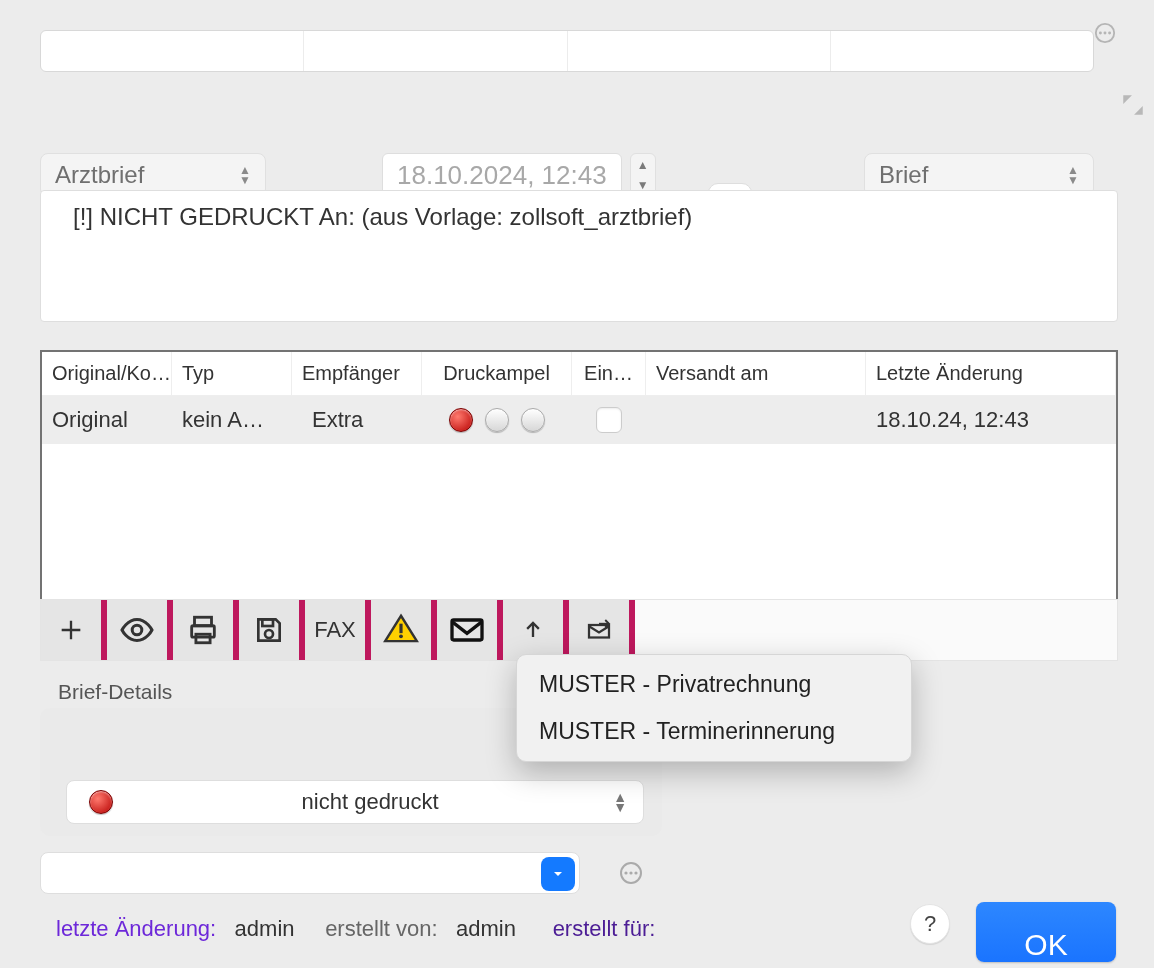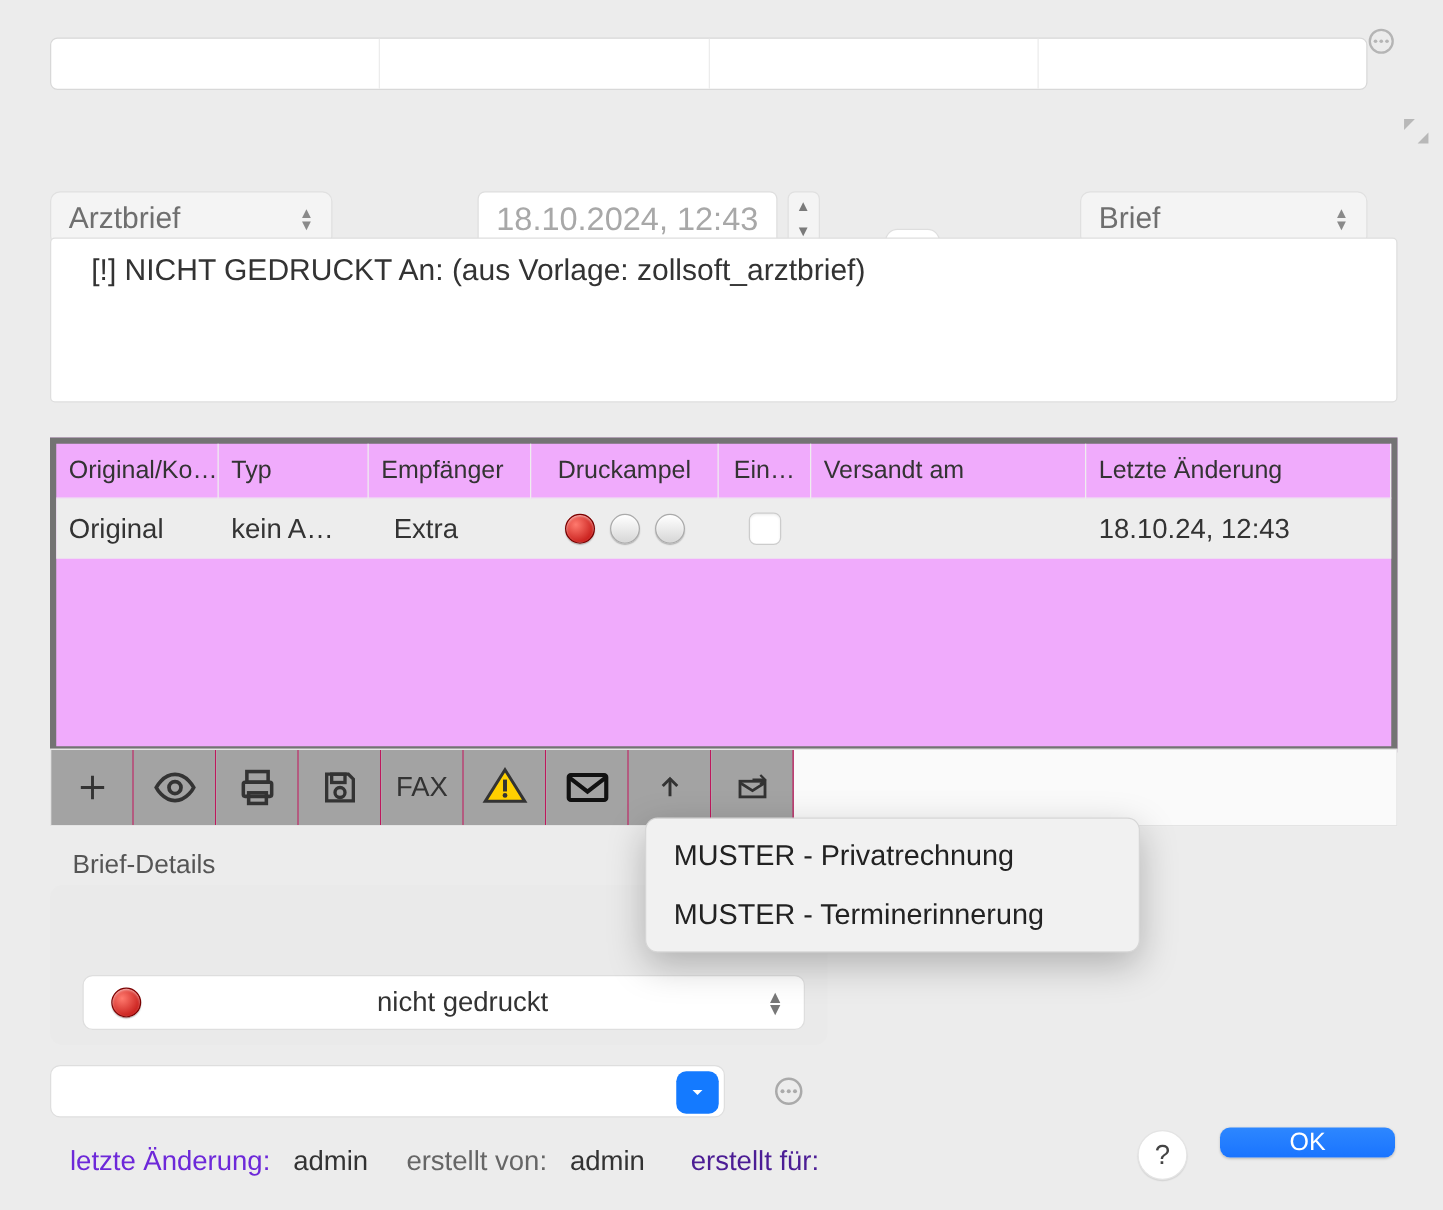--- a/index.html
+++ b/index.html
@@ -14,54 +14,54 @@
   .row2 { position:absolute; top:116px; left:40px; right:60px; height:60px;margin-top:37px; }
   .select-pill { display:flex; align-items:center; justify-content:space-between; padding:6px 14px; background:#f4f4f4; border:1px solid #e0e0e0; border-radius:8px; color:#6f6f6f; font-size:24px; height:44px; }
   .stepper { display:flex; flex-direction:column; justify-content:center; gap:2px; width:26px; height:44px; border:1px solid #e0e0e0; border-radius:6px; background:#f4f4f4;}
   .stepper .tri { height:18px; display:flex; align-items:center; justify-content:center; color:#7a7a7a; font-size:12px;}
   .date-box { display:flex; align-items:center; color:#a8a8a8; font-size:26px; background:#fff; border:1px solid #dedede; border-radius:6px; padding:4px 14px; height:44px;}
   .iconbtn { width:44px; height:44px; border:1px solid #dedede; border-radius:10px; background:#fff; display:flex; align-items:center; justify-content:center; color:#888; }
   .plain-icon { width:44px; height:44px; display:flex; align-items:center; justify-content:center; color:#888; font-family: Georgia, 'Times New Roman', serif; font-style:italic; font-size:28px; }
 
   .subject-box { position:absolute; top:190px; left:40px; right:36px; height:132px; border:1px solid #dedede; background:#fff; border-radius:4px; padding:12px 32px; font-size:24px; color:#333;}
 
-  .table-wrap { position:absolute; top:350px; left:40px; right:36px; height:252px; background:#f0abfc; border:5px solid #737373; }
+  .table-wrap { position:absolute; top:350px; left:40px; right:36px; height:252px; background:#ffffff; border:2px solid #737373; }
   .thead { display:flex; height:44px; align-items:center; font-size:20px; color:#333; }
   .thead .cell { padding:0 10px; border-right:1px solid #eee; border-bottom:1px solid #eee; height:100%; display:flex; align-items:center; overflow:hidden; white-space:nowrap; text-overflow:ellipsis;}
   .tbody { }
   .trow { display:flex; height:48px; align-items:center; background:#ededed; font-size:22px; }
   .trow .cell { padding:0 10px; height:100%; display:flex; align-items:center; overflow:hidden; white-space:nowrap; text-overflow:ellipsis;}
   .c-ok { width:130px; } .c-typ { width:120px; } .c-emp { width:130px; } .c-amp { width:150px; justify-content:center;} .c-ein { width:74px; justify-content:center;} .c-ver { width:220px;} .c-let { flex:1;}
 
   .light { width:24px; height:24px; border-radius:50%; border:1px solid #aaa; margin:0 6px; box-shadow: inset 0 1px 2px rgba(255,255,255,.6), 0 1px 1px rgba(0,0,0,.25);}
   .light.red { background: radial-gradient(circle at 35% 35%, #ff7a6e, #b60000); border-color:#7a0000;}
   .light.off { background: linear-gradient(#fff,#d7d7d7);}
   .chk { width:26px; height:26px; border-radius:6px; border:1px solid #ccc; background:#fff; box-shadow: inset 0 1px 2px rgba(0,0,0,.08);}
 
   .toolbar { position:absolute; top:599px; left:40px; right:36px; height:62px; display:flex; background:#fafafa; border:1px solid #e4e4e4; }
-  .toolbar .btn { width:66px; height:100%; display:flex; align-items:center; justify-content:center; border-right:1px solid #be185d; background:#a3a3a3; }
+  .toolbar .btn { width:66px; height:100%; display:flex; align-items:center; justify-content:center; border-right:6px solid #be185d; background:#e5e5e5; }
   .toolbar svg { color:#333; }
 
   .dropdown-menu { position:absolute; top:610px; left:516px; width:396px; background:#f1f1f1; border:1px solid #d6d6d6; border-radius:10px; box-shadow: 0 10px 30px rgba(0,0,0,.25); padding:6px 0; z-index:50;margin-top:44px; }
   .dropdown-menu .item { padding:10px 22px; font-size:23px; color:#222; }
 
   .brief-details-label { position:absolute; top:680px; left:58px; font-size:21px; color:#555;}
   .brief-details-panel { position:absolute; top:708px; left:40px; width:622px; height:128px; background:#eaeaea; border-radius:10px;}
   .status-select { position:absolute; top:780px; left:66px; width:578px; height:44px; background:#fff; border:1px solid #dedede; border-radius:8px; display:flex; align-items:center; padding:0 16px; font-size:22px; color:#333;}
   .status-select .light-slot { margin-right:14px; }
   .status-select .txt { flex:1; text-align:center; }
   .status-select .updn { color:#777; font-size:14px; display:flex; flex-direction:column; line-height:10px; }
 
   .combo { position:absolute; top:852px; left:40px; width:540px; height:42px; background:#fff; border:1px solid #dedede; border-radius:8px; display:flex; align-items:center;}
   .combo .blue-dd { position:absolute; right:4px; top:4px; width:34px; height:34px; background:#147aff; border-radius:8px; display:flex; align-items:center; justify-content:center; color:#fff;}
   .circle-dot { position:absolute; top:858px; left:616px; width:30px; height:30px; border-radius:50%; color:#888; display:flex; align-items:center; justify-content:center;}
 
   .footer-text { position:absolute; top:916px; left:56px; font-size:22px; color:#333;}
   .help-btn { position:absolute; top:904px; left:910px; width:40px; height:40px; border-radius:50%; background:#fff; border:1px solid #e4e4e4; box-shadow:0 1px 1px rgba(0,0,0,.1); display:flex; align-items:center; justify-content:center; font-size:22px; color:#444;}
-  .ok-btn { position:absolute; top:902px; left:976px; width:140px; height:24px; border-radius:8px; background:linear-gradient(#2d87ff,#1a74ff); color:#fff; display:flex; align-items:center; justify-content:center; font-size:20px; box-shadow: 0 1px 2px rgba(0,0,0,.2);}
+  .ok-btn { position:absolute; top:902px; left:976px; width:140px; height:60px; border-radius:8px; background:linear-gradient(#2d87ff,#1a74ff); color:#fff; display:flex; align-items:flex-end; justify-content:center; font-size:30px; box-shadow: 0 1px 2px rgba(0,0,0,.2);}
 </style>
 </head>
 <body>
 
 <div class="window">
 
   <div class="top-tabs">
     <div class="tab"></div>
     <div class="tab"></div>
     <div class="tab"></div>

